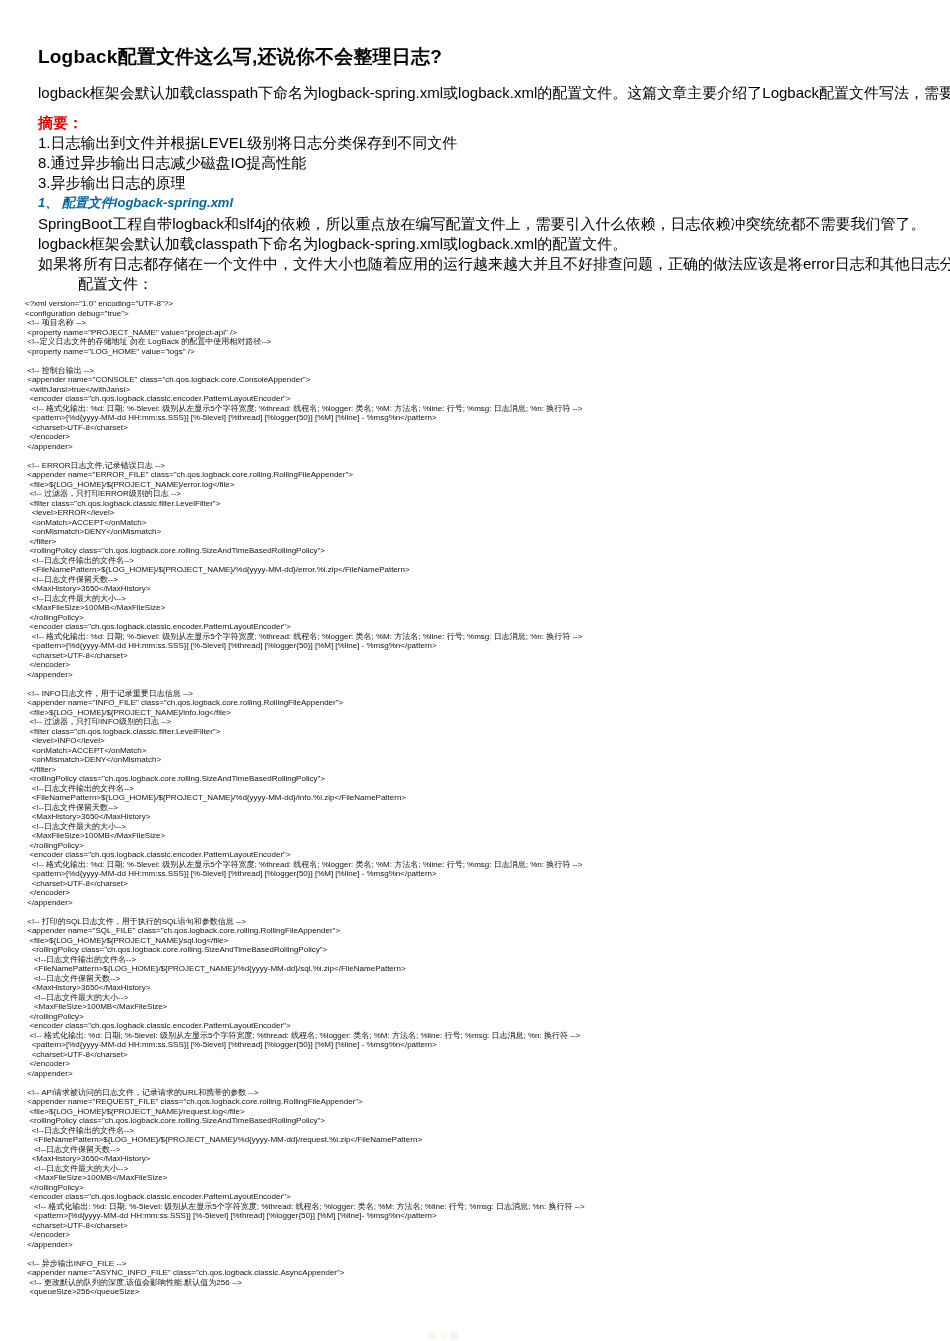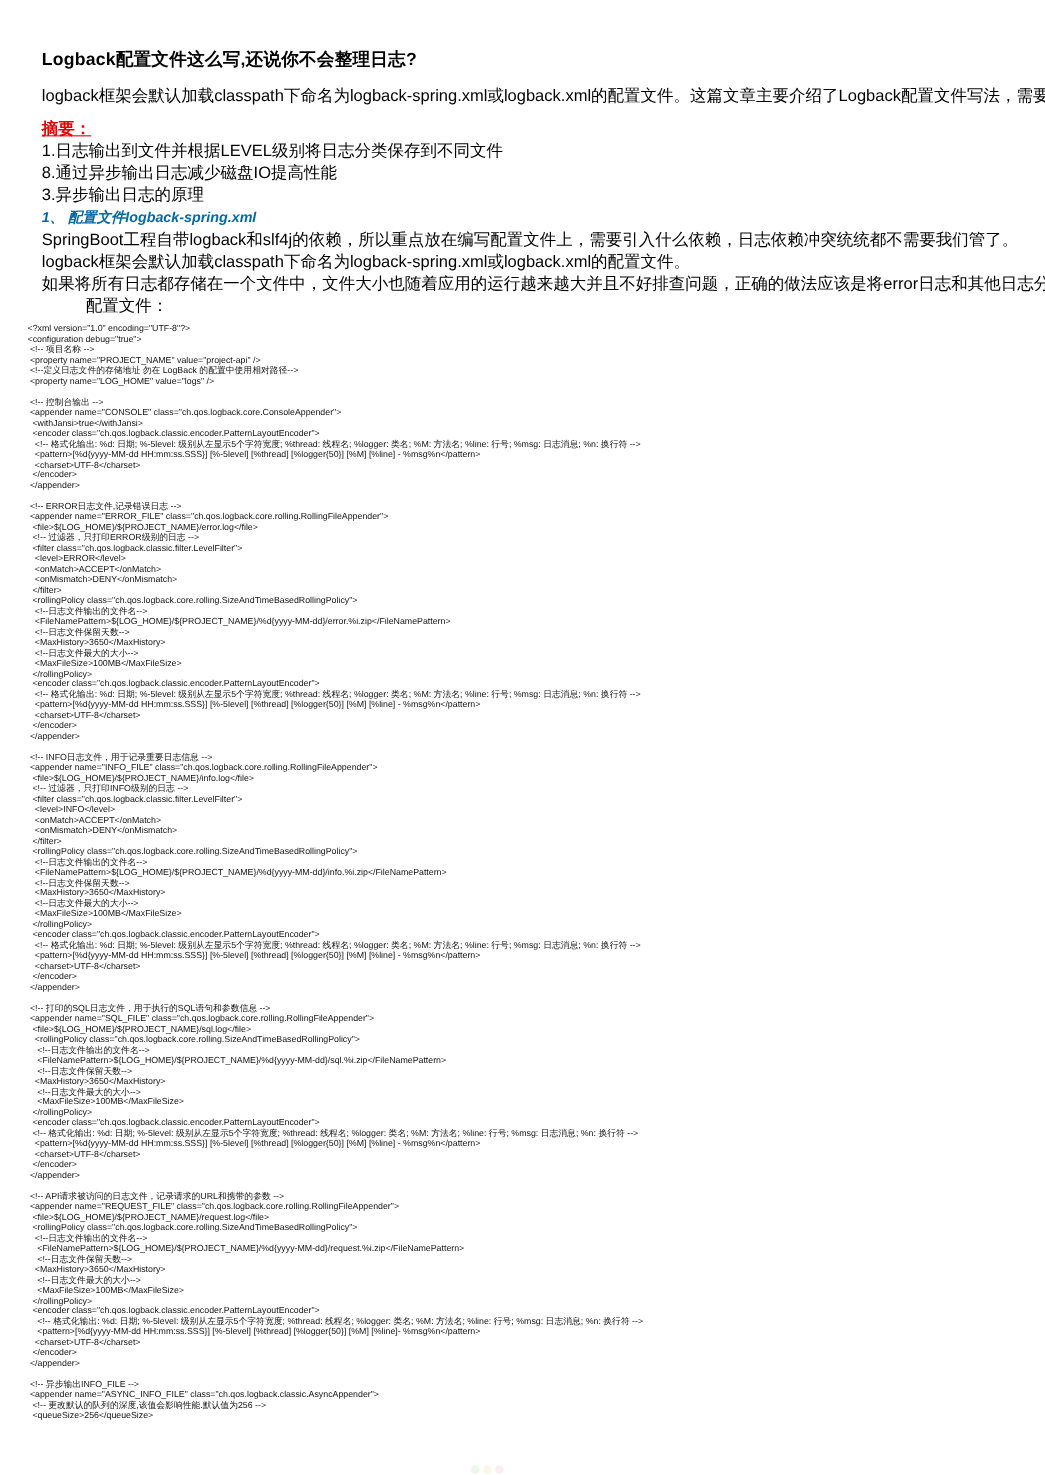--- a/index.html
+++ b/index.html
@@ -3,21 +3,21 @@
 <meta charset="utf-8">
 <style>
   html, body { margin: 0; padding: 0; background: #ffffff; }
   body {
     width: 950px; height: 1341px; position: relative; overflow: hidden;
     font-family: "Liberation Sans", "DejaVu Sans", sans-serif;
     color: #000000;
   }
   .article { padding: 44px 10px 0 38px; }
   .page-title {
-    font-size: 16px; font-weight: bold; margin: 0 0 16px 0;
+    font-size: 19px; font-weight: bold; margin: 0 0 16px 0;
     letter-spacing: 0.2px; color: #000;
   }
   .para {
     font-size: 15px; line-height: 13px; margin: 0 0 7px 0; color: #000;
     white-space: nowrap;
   }
   .abstract-label { font-weight: bold; margin-top: 17px; }
   .section-heading {
     font-size: 13px; font-weight: bold; margin: 0 0 7px 0; line-height: 14px;
   }
@@ -39,21 +39,21 @@
 </style>
 </head>
 <body>
 
 <div class="article">
 
   <h1 class="page-title">Logback配置文件这么写,还说你不会整理日志?</h1>
 
   <p class="para">logback框架会默认加载classpath下命名为logback-spring.xml或logback.xml的配置文件。这篇文章主要介绍了Logback配置文件写法，需要的朋友可以参考下</p>
 
-  <p class="para abstract-label" style="color: rgb(230, 0, 0); text-decoration: underline;">摘要：</p>
+  <p class="para abstract-label" style="color: rgb(230, 0, 0);">摘要：</p>
 
   <p class="para">1.日志输出到文件并根据LEVEL级别将日志分类保存到不同文件</p>
   <p class="para">8.通过异步输出日志减少磁盘IO提高性能</p>
   <p class="para">3.异步输出日志的原理</p>
 
   <h2 class="section-heading" style="color: #0369a1; font-style: italic;">1、 配置文件logback-spring.xml</h2>
 
   <p class="para">SpringBoot工程自带logback和slf4j的依赖，所以重点放在编写配置文件上，需要引入什么依赖，日志依赖冲突统统都不需要我们管了。</p>
 
   <p class="para">logback框架会默认加载classpath下命名为logback-spring.xml或logback.xml的配置文件。</p>

